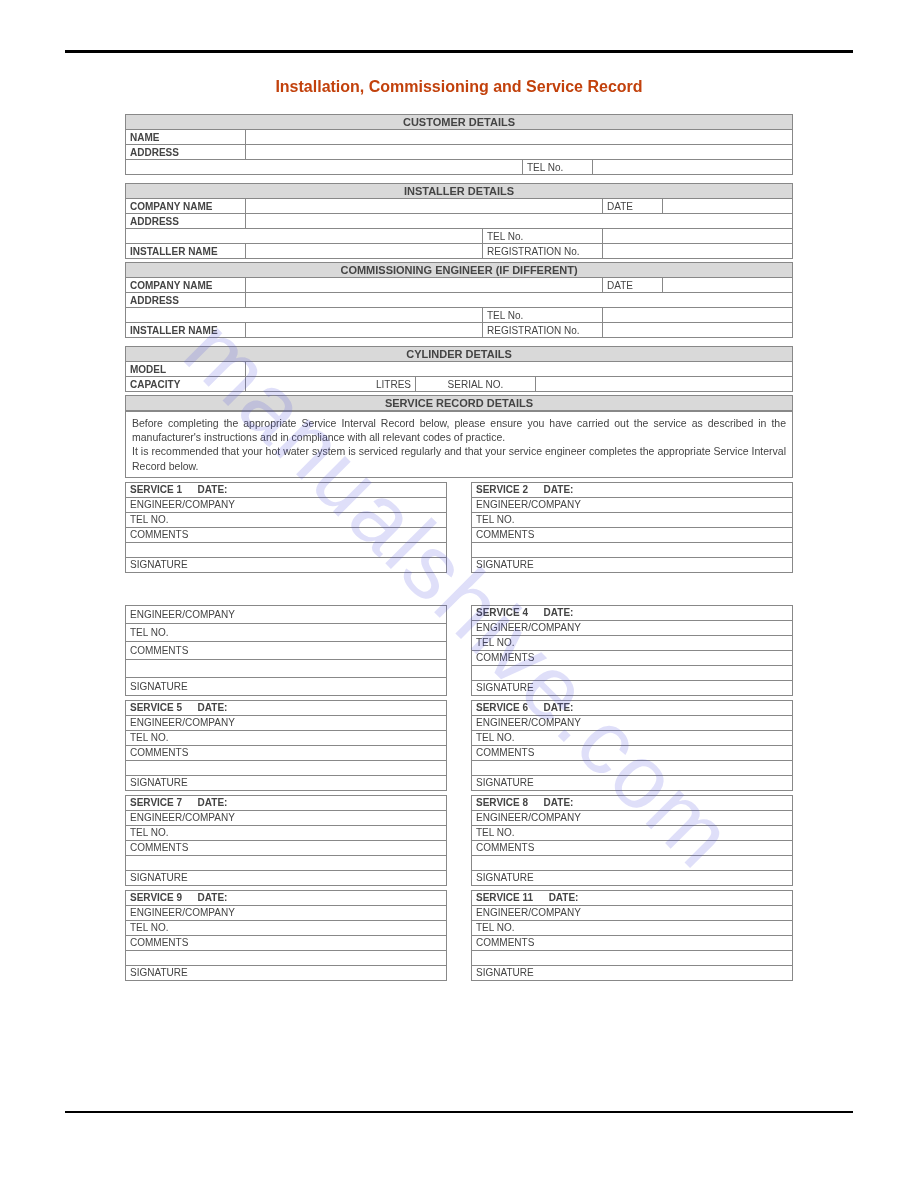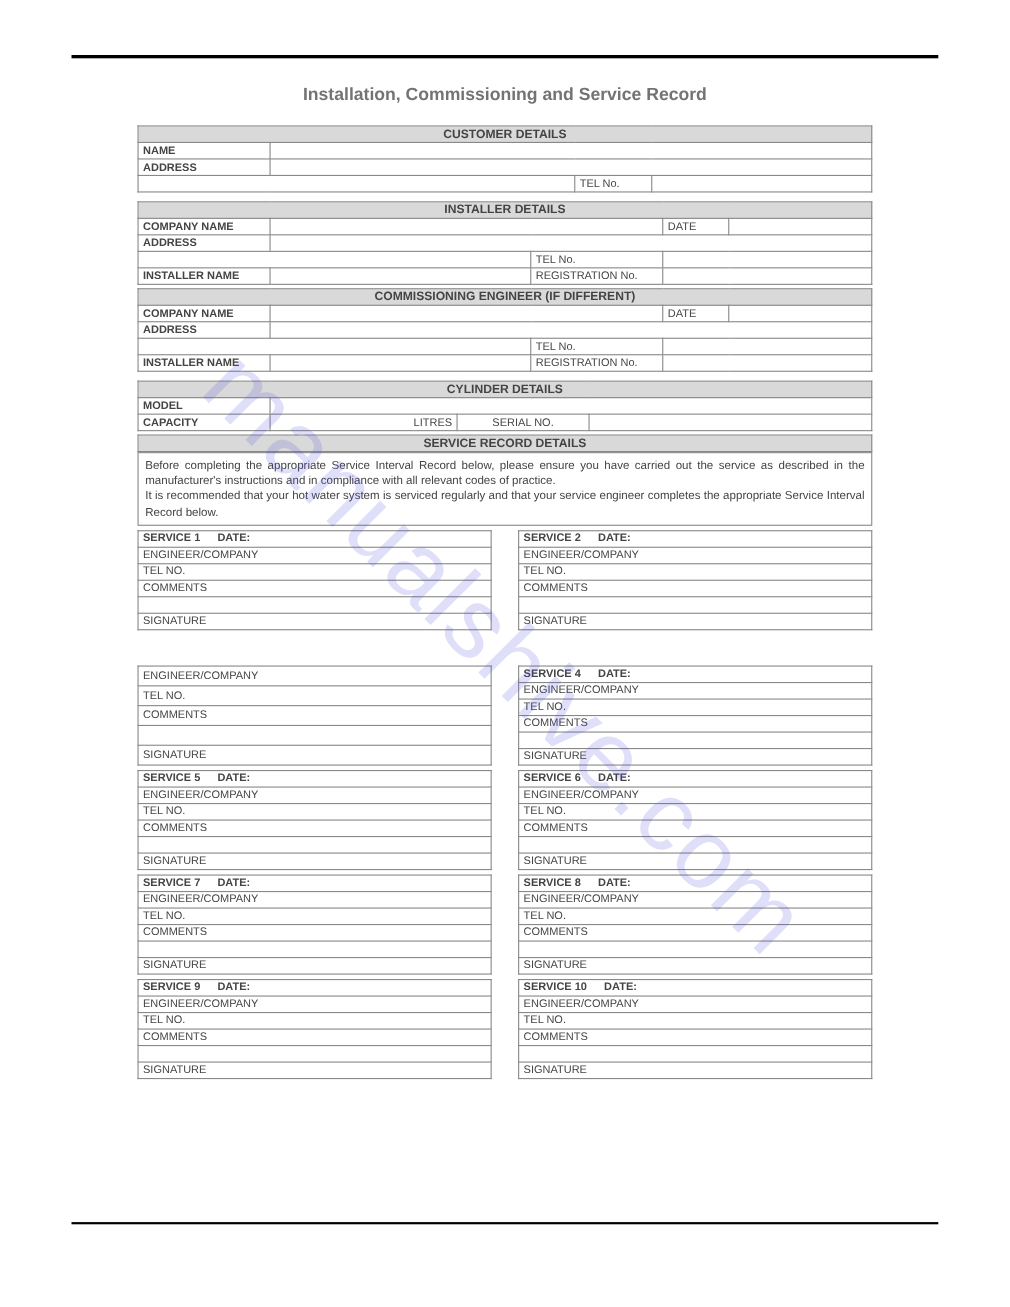--- a/index.html
+++ b/index.html
@@ -28,21 +28,21 @@
     left: 65px;
     right: 65px;
   }
   .content {
     padding: 0 60px;
   }
   .title {
     text-align: center;
     font-size: 16px;
     font-weight: bold;
-    color: #737373;
+    color: #c2410c;
     margin: 0 0 18px 0;
   }
   table {
     border-collapse: collapse;
     width: 100%;
   }
   td {
     border: 1px solid #888;
     padding: 1px 4px;
     height: 15px;
@@ -419,21 +419,21 @@
                 <td colspan="2">&nbsp;</td>
               </tr>
     <tr>
                 <td colspan="2">SIGNATURE</td>
               </tr>
   </tbody>
           </table>
           <table>
     <tbody>
               <tr>
-                <td colspan="2"><span class="svc-head">SERVICE 10</span><span class="svc-date">&nbsp;&nbsp;DATE:</span></td>
+                <td colspan="2"><span class="svc-head">SERVICE 11</span><span class="svc-date">&nbsp;&nbsp;DATE:</span></td>
               </tr>
     <tr>
                 <td colspan="2">ENGINEER/COMPANY</td>
               </tr>
     <tr>
                 <td colspan="2">TEL NO.</td>
               </tr>
     <tr>
                 <td colspan="2">COMMENTS</td>
               </tr>

